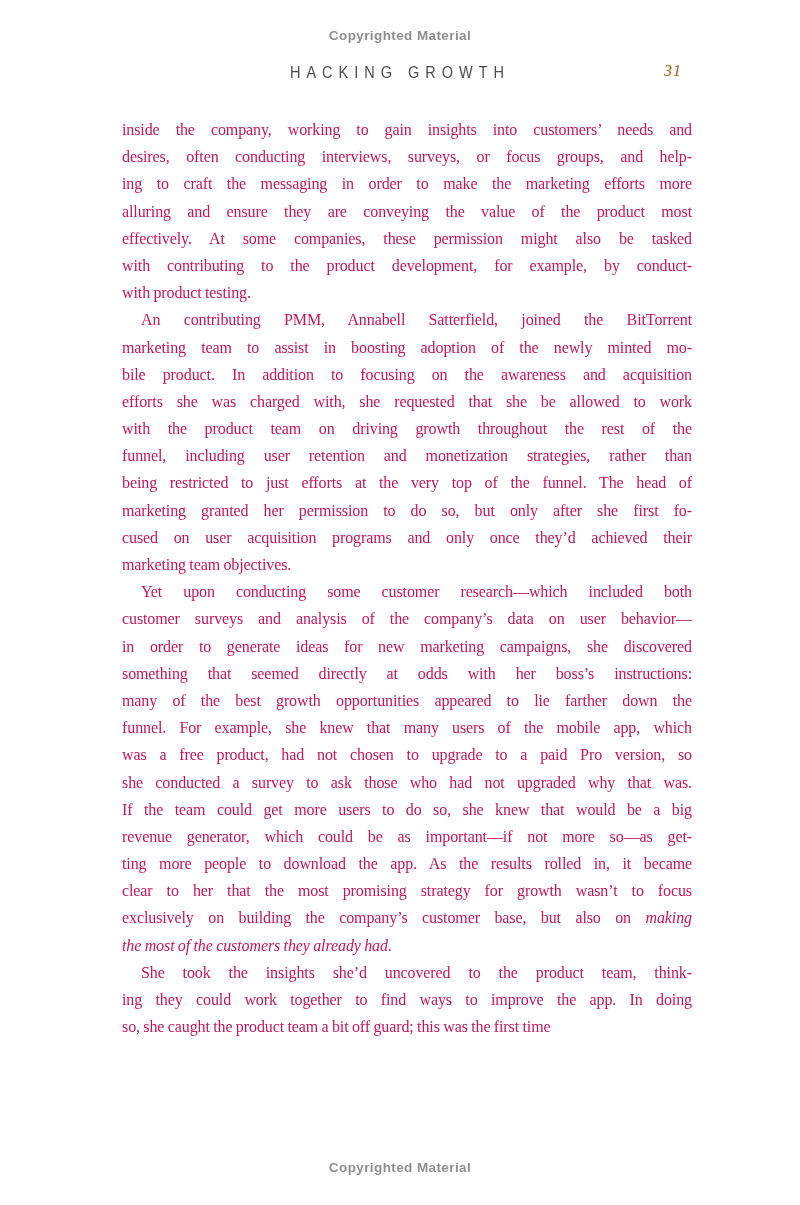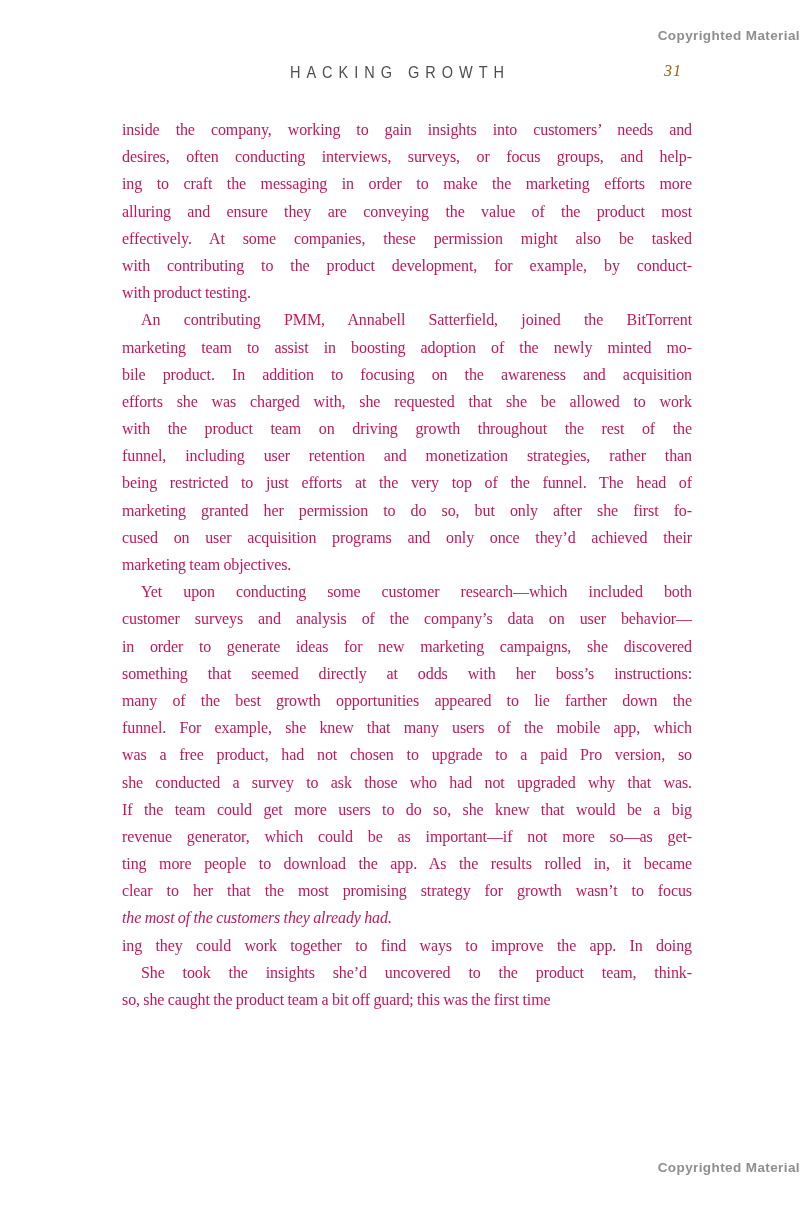--- a/index.html
+++ b/index.html
@@ -12,21 +12,21 @@
     width: 800px;
     height: 1205px;
     background: #ffffff;
     overflow: hidden;
     font-family: "Liberation Serif", serif;
   }
   .copyright-notice {
     position: absolute;
     left: 0;
     width: 800px;
-    text-align: right;
+    text-align: center;
     font-family: "Liberation Sans", sans-serif;
     font-size: 13.5px;
     font-weight: bold;
     letter-spacing: 0.4px;
     color: #8e8e8e;
   }
   .copyright-top { top: 28px; }
   .copyright-bottom { top: 1160px; }
   .running-head {
     position: absolute;
@@ -116,24 +116,25 @@
         <div class="line"><span>in order to generate ideas for new marketing campaigns, she discovered</span></div>
         <div class="line"><span>something that seemed directly at odds with her boss’s instructions:</span></div>
         <div class="line"><span>many of the best growth opportunities appeared to lie farther down the</span></div>
         <div class="line"><span>funnel. For example, she knew that many users of the mobile app, which</span></div>
         <div class="line"><span>was a free product, had not chosen to upgrade to a paid Pro version, so</span></div>
         <div class="line"><span>she conducted a survey to ask those who had not upgraded why that was.</span></div>
         <div class="line"><span>If the team could get more users to do so, she knew that would be a big</span></div>
         <div class="line"><span>revenue generator, which could be as important—if not more so—as get-</span></div>
         <div class="line"><span>ting more people to download the app. As the results rolled in, it became</span></div>
         <div class="line"><span>clear to her that the most promising strategy for growth wasn’t to focus</span></div>
+        <div class="line"><span>exclusively on building the company’s customer base, but also on </span><span class="italic">making</span></div>
         <div class="line last"><span class="italic">the most of the customers they already had.</span></div>
       </div>
       <div class="paragraph">
+        <div class="line indent"><span>She took the insights she’d uncovered to the product team, think-</span></div>
         <div class="line"><span>ing they could work together to find ways to improve the app. In doing</span></div>
-        <div class="line indent"><span>She took the insights she’d uncovered to the product team, think-</span></div>
         <div class="line last"><span>so, she caught the product team a bit off guard; this was the first time</span></div>
       </div>
     </div>
 
   <div class="copyright-notice copyright-bottom">Copyrighted Material</div>
 
 </div>
 
 </body></html>

